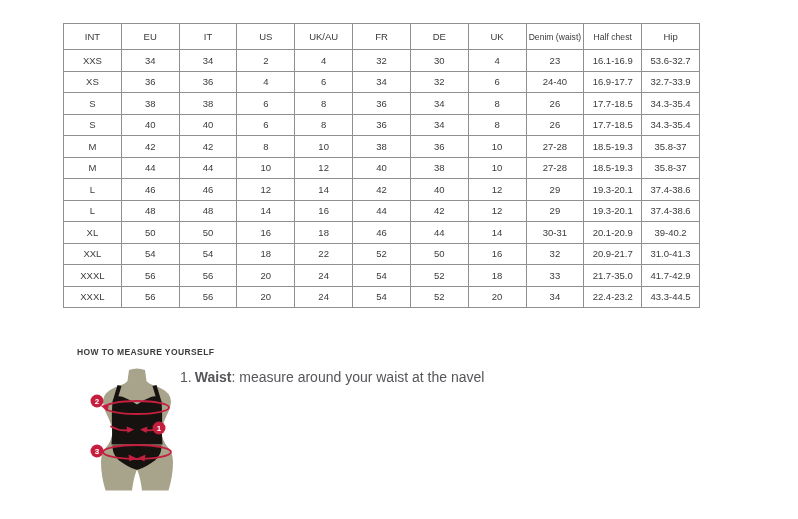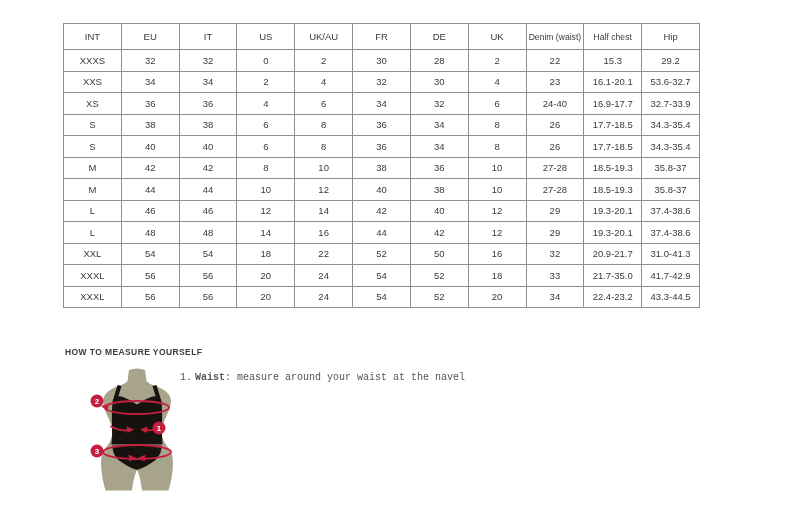--- a/index.html
+++ b/index.html
@@ -36,28 +36,28 @@
     overflow:hidden;
   }
   table.size-chart thead tr{height:26px;}
   table.size-chart tbody tr{height:21.5px;}
   table.size-chart th{font-size:9.5px;}
   table.size-chart th.narrow{font-size:8.6px;}
   table.size-chart td{font-size:9.5px;}
 
   
   .measure-title{
-    position:absolute;left:65px;top:347px;
+    position:absolute;left:77px;top:347px;
     font-size:8.5px;font-weight:700;color:#3c3c3b;
     letter-spacing:.4px;
   }
   .figure-wrap{position:absolute;left:84px;top:368px;width:106px;height:125px;}
   .instructions{
     position:absolute;left:180px;top:370px;width:420px;
-    font-size:10px;color:var(--muted-text);font-family:Liberation Mono, monospace;
+    font-size:14px;color:var(--muted-text);
   }
   .instruction{height:15.5px;line-height:15.5px;white-space:nowrap;}
   .instruction .num{margin-right:3px;}
   .instruction b{font-weight:700;color:var(--muted-text);}
 
   
   .fig-body{fill:var(--body-tan);}
   .fig-garment{fill:var(--garment-black);}
   .fig-line{stroke:var(--accent-red);stroke-width:1.8;fill:none;stroke-linecap:round;}
   .fig-arrow{fill:var(--accent-red);stroke:none;}
@@ -81,43 +81,30 @@
           <th>FR</th>
           <th>DE</th>
           <th>UK</th>
           <th class="narrow">Denim (waist)</th>
           <th class="narrow">Half chest</th>
           <th>Hip</th>
         </tr>
     </thead>
     <tbody>
         <tr>
-          <td>XXXS</td>
-          <td>32</td>
-          <td>32</td>
-          <td>0</td>
-          <td>2</td>
-          <td>30</td>
-          <td>28</td>
-          <td>2</td>
-          <td>22</td>
-          <td>15.3</td>
-          <td>29.2</td>
-        </tr>
-        <tr>
           <td>XXS</td>
           <td>34</td>
           <td>34</td>
           <td>2</td>
           <td>4</td>
           <td>32</td>
           <td>30</td>
           <td>4</td>
           <td>23</td>
-          <td>16.1-20.1</td>
+          <td>16.1-16.9</td>
           <td>53.6-32.7</td>
         </tr>
         <tr>
           <td>XS</td>
           <td>36</td>
           <td>36</td>
           <td>4</td>
           <td>6</td>
           <td>34</td>
           <td>32</td>
@@ -196,20 +183,33 @@
           <td>48</td>
           <td>48</td>
           <td>14</td>
           <td>16</td>
           <td>44</td>
           <td>42</td>
           <td>12</td>
           <td>29</td>
           <td>19.3-20.1</td>
           <td>37.4-38.6</td>
+        </tr>
+        <tr>
+          <td>XL</td>
+          <td>50</td>
+          <td>50</td>
+          <td>16</td>
+          <td>18</td>
+          <td>46</td>
+          <td>44</td>
+          <td>14</td>
+          <td>30-31</td>
+          <td>20.1-20.9</td>
+          <td>39-40.2</td>
         </tr>
         <tr>
           <td>XXL</td>
           <td>54</td>
           <td>54</td>
           <td>18</td>
           <td>22</td>
           <td>52</td>
           <td>50</td>
           <td>16</td>

